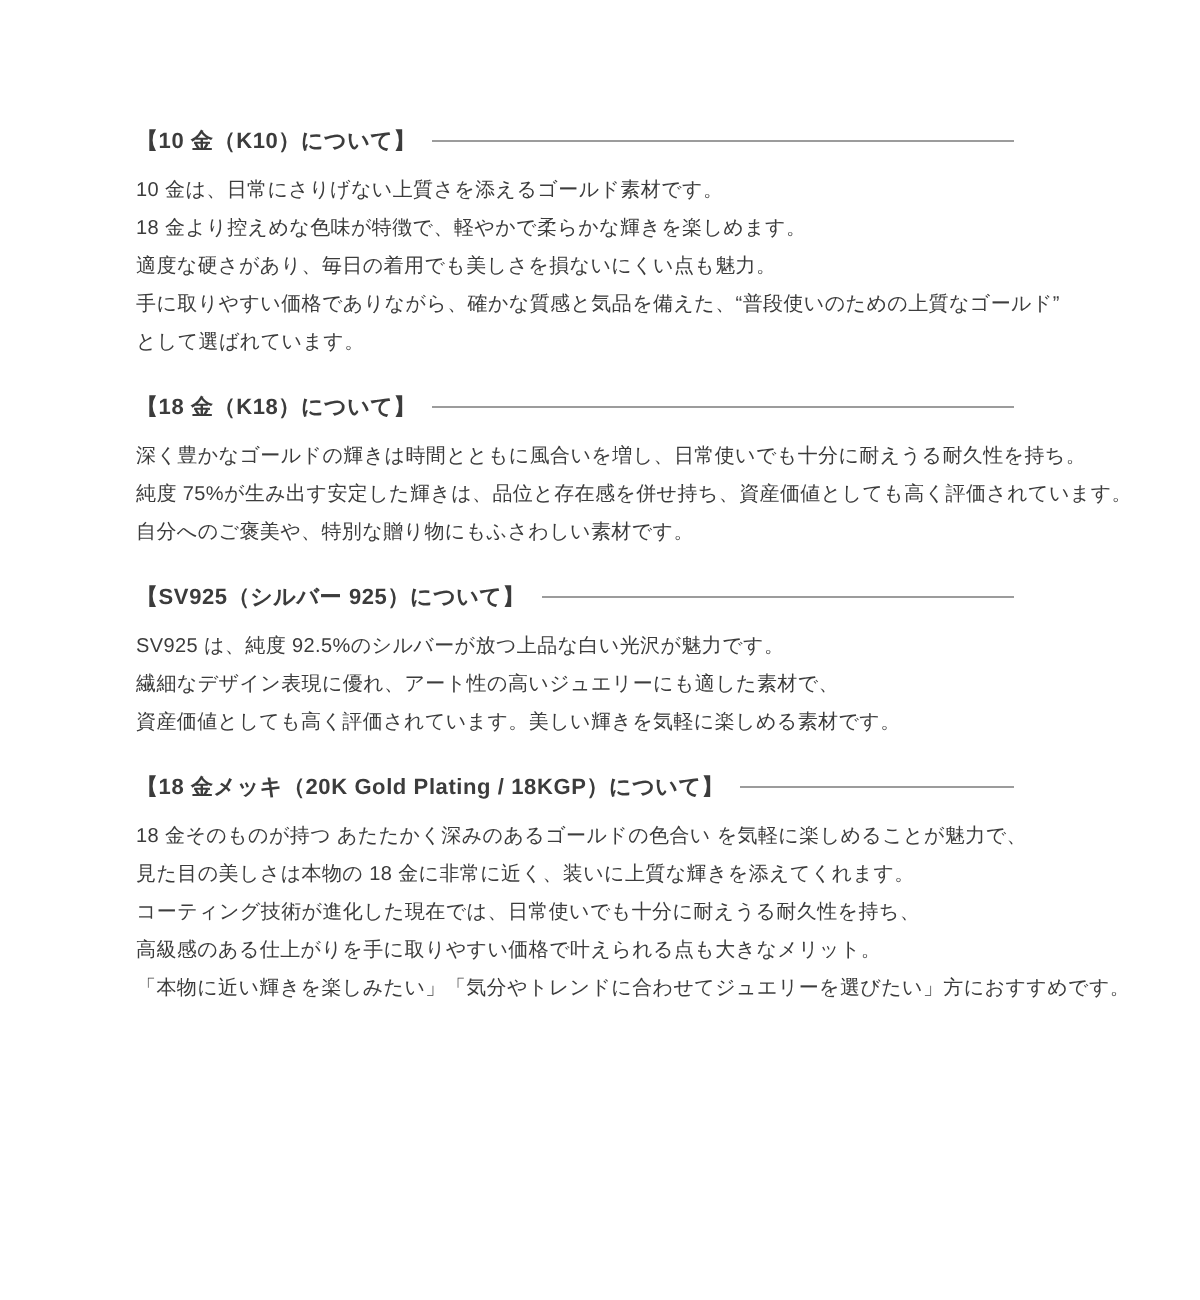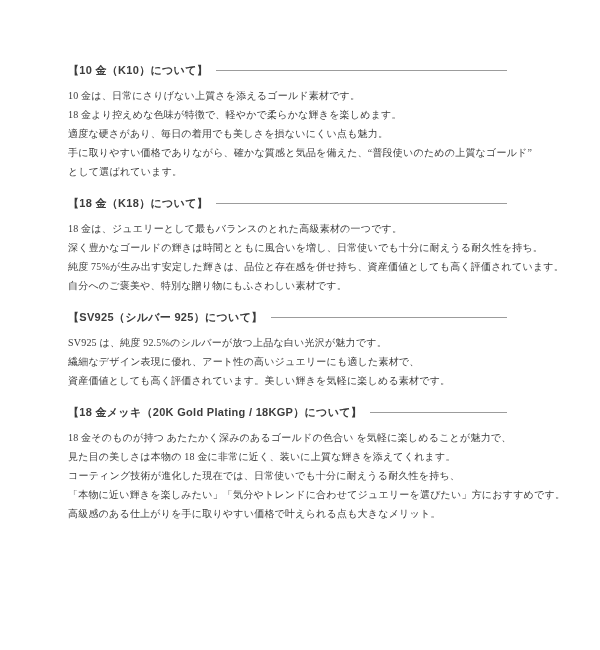--- a/index.html
+++ b/index.html
@@ -41,21 +41,20 @@
     background: #9c9c9c;
     margin-left: 8px;
   }
   .body-line {
     margin: 0;
     font-size: 10px;
     line-height: 19px;
     letter-spacing: 0.2px;
     white-space: nowrap;
     color: #3c3c3c;
-    font-family: Liberation Serif, serif;
   }
 </style>
 </head>
 <body>
 
 <div class="page">
 
   <section class="material-section">
     <div class="heading-row">
       <h2 class="heading-text">【10 金（K10）について】</h2>
@@ -66,21 +65,20 @@
     <p class="body-line">適度な硬さがあり、毎日の着用でも美しさを損ないにくい点も魅力。</p>
     <p class="body-line">手に取りやすい価格でありながら、確かな質感と気品を備えた、“普段使いのための上質なゴールド”</p>
     <p class="body-line">として選ばれています。</p>
   </section>
 
   <section class="material-section">
     <div class="heading-row">
       <h2 class="heading-text">【18 金（K18）について】</h2>
       <span class="heading-rule"></span>
     </div>
-    <p class="body-line">18 金は、ジュエリーとして最もバランスのとれた高級素材の一つです。</p>
     <p class="body-line">深く豊かなゴールドの輝きは時間とともに風合いを増し、日常使いでも十分に耐えうる耐久性を持ち。</p>
     <p class="body-line">純度 75%が生み出す安定した輝きは、品位と存在感を併せ持ち、資産価値としても高く評価されています。</p>
     <p class="body-line">自分へのご褒美や、特別な贈り物にもふさわしい素材です。</p>
   </section>
 
   <section class="material-section">
     <div class="heading-row">
       <h2 class="heading-text">【SV925（シルバー 925）について】</h2>
       <span class="heading-rule"></span>
     </div>
@@ -90,17 +88,17 @@
   </section>
 
   <section class="material-section">
     <div class="heading-row">
       <h2 class="heading-text">【18 金メッキ（20K Gold Plating / 18KGP）について】</h2>
       <span class="heading-rule"></span>
     </div>
     <p class="body-line">18 金そのものが持つ あたたかく深みのあるゴールドの色合い を気軽に楽しめることが魅力で、</p>
     <p class="body-line">見た目の美しさは本物の 18 金に非常に近く、装いに上質な輝きを添えてくれます。</p>
     <p class="body-line">コーティング技術が進化した現在では、日常使いでも十分に耐えうる耐久性を持ち、</p>
+    <p class="body-line">高級感のある仕上がりを手に取りやすい価格で叶えられる点も大きなメリット。</p>
     <p class="body-line">「本物に近い輝きを楽しみたい」「気分やトレンドに合わせてジュエリーを選びたい」方におすすめです。</p>
-    <p class="body-line">高級感のある仕上がりを手に取りやすい価格で叶えられる点も大きなメリット。</p>
   </section>
 
 </div>
 
 </body></html>

